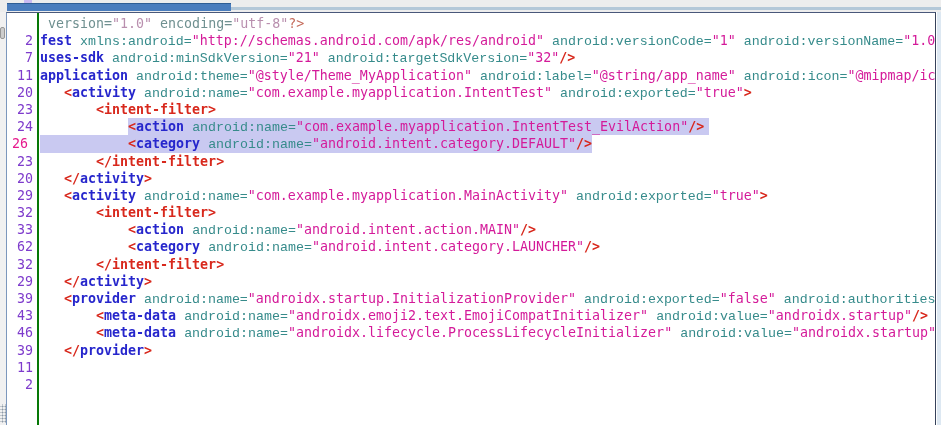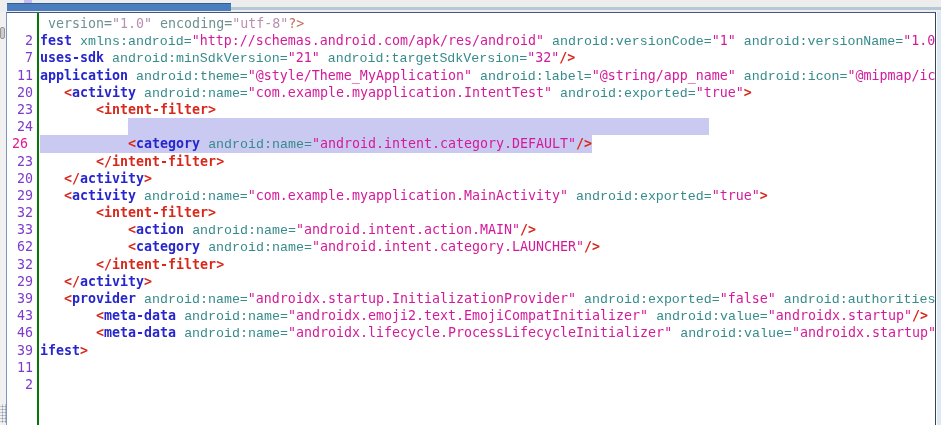--- a/index.html
+++ b/index.html
@@ -89,31 +89,31 @@
         <div class="ln">11</div>
         <div class="ln">2</div>
       </div>
     <div class="code" id="code">
         <div class="row"><span class="txt"><span class="p"> </span><span class="pi">version=</span><span class="pv">"1.0"</span><span class="pi"> encoding=</span><span class="pv">"utf-8"</span><span class="pb">?&gt;</span></span></div>
         <div class="row"><span class="txt"><span class="t">fest</span><span class="p"> </span><span class="a">xmlns:android=</span><span class="v">"http://schemas.android.com/apk/res/android"</span><span class="p"> </span><span class="a">android:versionCode=</span><span class="v">"1"</span><span class="p"> </span><span class="a">android:versionName=</span><span class="v">"1.0"</span></span></div>
         <div class="row"><span class="txt"><span class="t">uses-sdk</span><span class="p"> </span><span class="a">android:minSdkVersion=</span><span class="v">"21"</span><span class="p"> </span><span class="a">android:targetSdkVersion=</span><span class="v">"32"</span><span class="b">/&gt;</span></span></div>
         <div class="row"><span class="txt"><span class="t">application</span><span class="p"> </span><span class="a">android:theme=</span><span class="v">"@style/Theme_MyApplication"</span><span class="p"> </span><span class="a">android:label=</span><span class="v">"@string/app_name"</span><span class="p"> </span><span class="a">android:icon=</span><span class="v">"@mipmap/ic_</span></span></div>
         <div class="row"><span class="txt"><span class="p">   </span><span class="b">&lt;</span><span class="t">activity</span><span class="p"> </span><span class="a">android:name=</span><span class="v">"com.example.myapplication.IntentTest"</span><span class="p"> </span><span class="a">android:exported=</span><span class="v">"true"</span><span class="b">&gt;</span></span></div>
         <div class="row"><span class="txt"><span class="p">       </span><span class="b">&lt;intent-filter&gt;</span></span></div>
-        <div class="row"><div class="selrect" style="left: calc(11ch + 1px); width: calc(72ch + 5px);"></div></div>
+        <div class="row"><div class="selrect" style="left: calc(11ch + 1px); width: calc(72ch + 5px);"></div><span class="txt"><span class="p">           </span><span class="b">&lt;</span><span class="t">action</span><span class="p"> </span><span class="a">android:name=</span><span class="v">"com.example.myapplication.IntentTest_EvilAction"</span><span class="b">/&gt;</span></span></div>
         <div class="row"><div class="selrect" style="left: calc(0ch + 1px); width: 69ch;"></div><span class="txt"><span class="p">           </span><span class="b">&lt;</span><span class="t">category</span><span class="p"> </span><span class="a">android:name=</span><span class="v">"android.intent.category.DEFAULT"</span><span class="b">/&gt;</span></span></div>
         <div class="row"><span class="txt"><span class="p">       </span><span class="b">&lt;/intent-filter&gt;</span></span></div>
         <div class="row"><span class="txt"><span class="p">   </span><span class="b">&lt;/</span><span class="t">activity</span><span class="b">&gt;</span></span></div>
         <div class="row"><span class="txt"><span class="p">   </span><span class="b">&lt;</span><span class="t">activity</span><span class="p"> </span><span class="a">android:name=</span><span class="v">"com.example.myapplication.MainActivity"</span><span class="p"> </span><span class="a">android:exported=</span><span class="v">"true"</span><span class="b">&gt;</span></span></div>
         <div class="row"><span class="txt"><span class="p">       </span><span class="b">&lt;intent-filter&gt;</span></span></div>
         <div class="row"><span class="txt"><span class="p">           </span><span class="b">&lt;</span><span class="t">action</span><span class="p"> </span><span class="a">android:name=</span><span class="v">"android.intent.action.MAIN"</span><span class="b">/&gt;</span></span></div>
         <div class="row"><span class="txt"><span class="p">           </span><span class="b">&lt;</span><span class="t">category</span><span class="p"> </span><span class="a">android:name=</span><span class="v">"android.intent.category.LAUNCHER"</span><span class="b">/&gt;</span></span></div>
         <div class="row"><span class="txt"><span class="p">       </span><span class="b">&lt;/intent-filter&gt;</span></span></div>
         <div class="row"><span class="txt"><span class="p">   </span><span class="b">&lt;/</span><span class="t">activity</span><span class="b">&gt;</span></span></div>
         <div class="row"><span class="txt"><span class="p">   </span><span class="b">&lt;</span><span class="t">provider</span><span class="p"> </span><span class="a">android:name=</span><span class="v">"androidx.startup.InitializationProvider"</span><span class="p"> </span><span class="a">android:exported=</span><span class="v">"false"</span><span class="p"> </span><span class="a">android:authorities=</span></span></div>
         <div class="row"><span class="txt"><span class="p">       </span><span class="b">&lt;</span><span class="t">meta-data</span><span class="p"> </span><span class="a">android:name=</span><span class="v">"androidx.emoji2.text.EmojiCompatInitializer"</span><span class="p"> </span><span class="a">android:value=</span><span class="v">"androidx.startup"</span><span class="b">/&gt;</span></span></div>
         <div class="row"><span class="txt"><span class="p">       </span><span class="b">&lt;</span><span class="t">meta-data</span><span class="p"> </span><span class="a">android:name=</span><span class="v">"androidx.lifecycle.ProcessLifecycleInitializer"</span><span class="p"> </span><span class="a">android:value=</span><span class="v">"androidx.startup"</span></span></div>
-        <div class="row"><span class="txt"><span class="t">ifest</span><span class="b">&gt;</span></span></div>
+        <div class="row"><span class="txt"><span class="p">   </span><span class="b">&lt;/</span><span class="t">provider</span><span class="b">&gt;</span></span></div>
       </div>
   </div>
 
   <div class="right-strip"></div>
 </div>
 
 </body></html>

